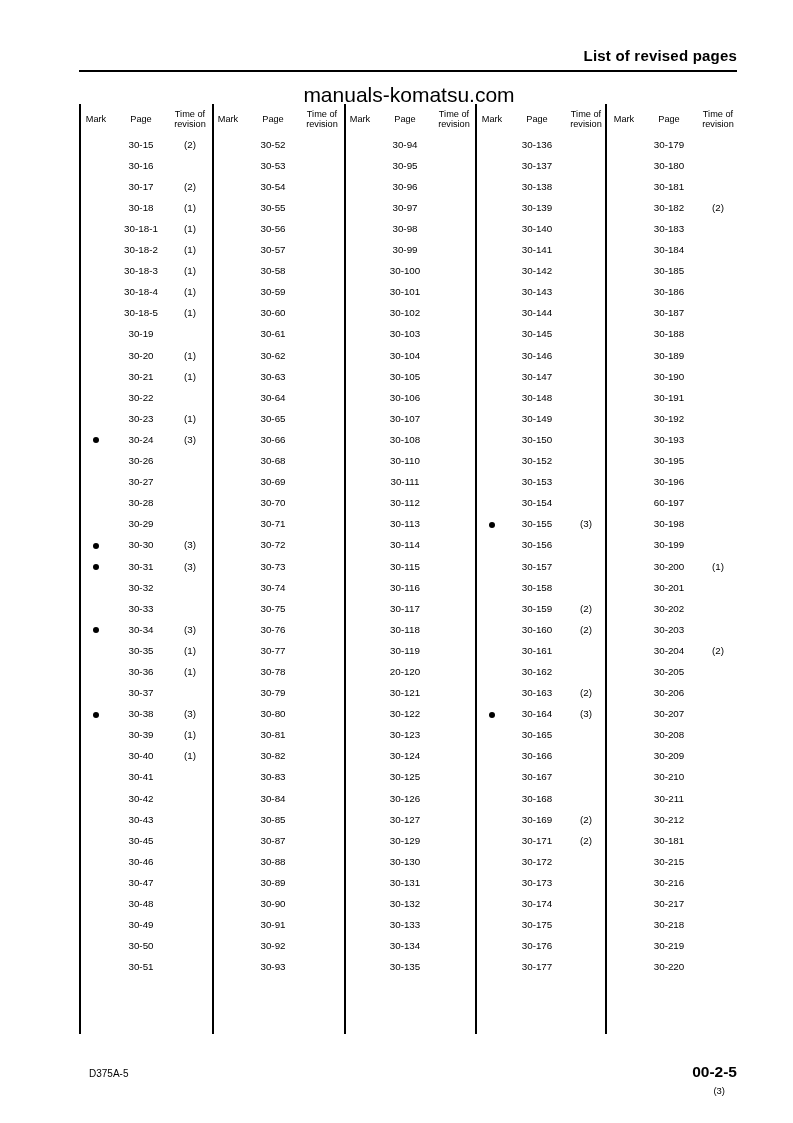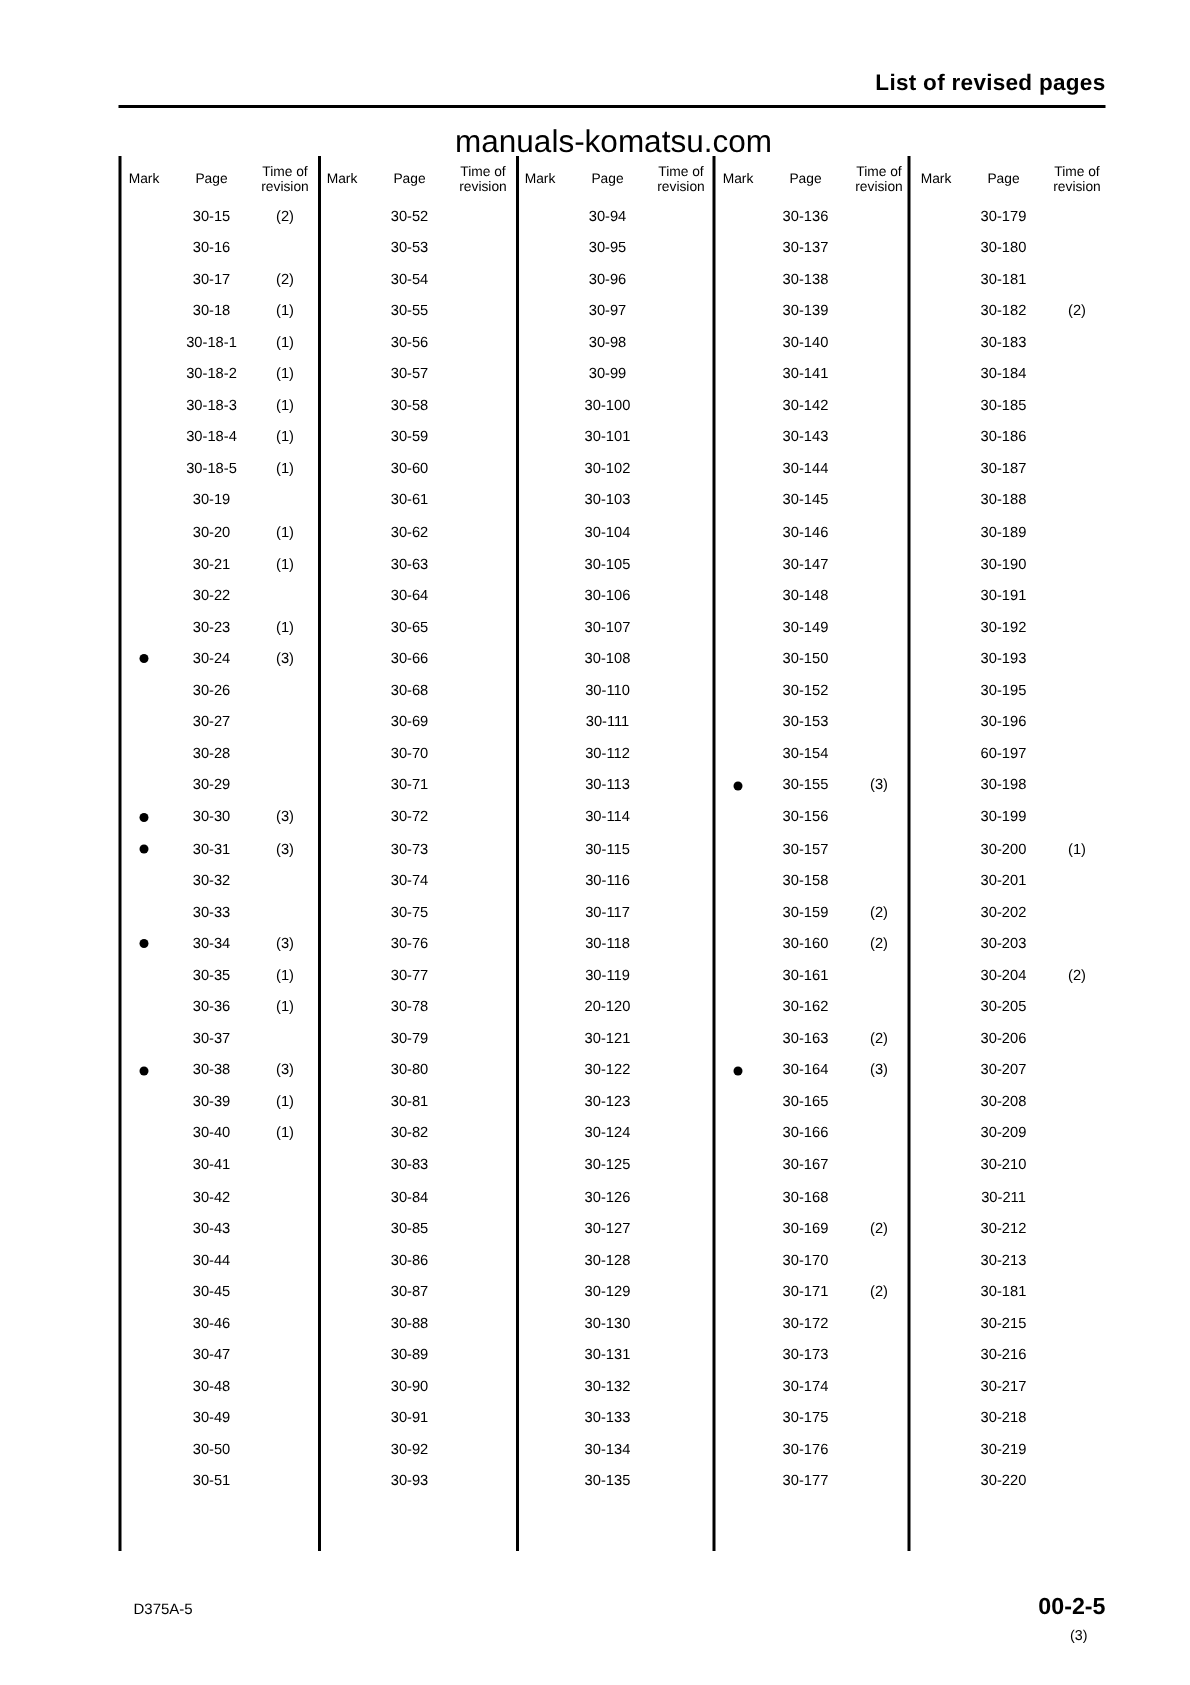--- a/index.html
+++ b/index.html
@@ -741,37 +741,20 @@
         <td class="c-time"></td>
         <td class="c-mark grp-sep"></td>
         <td class="c-page">30-169</td>
         <td class="c-time">(2)</td>
         <td class="c-mark grp-sep"></td>
         <td class="c-page">30-212</td>
         <td class="c-time"></td>
       </tr>
       <tr class="body-row">
         <td class="c-mark"></td>
-        <td class="c-page">30-44</td>
-        <td class="c-time"></td>
-        <td class="c-mark grp-sep"></td>
-        <td class="c-page">30-86</td>
-        <td class="c-time"></td>
-        <td class="c-mark grp-sep"></td>
-        <td class="c-page">30-128</td>
-        <td class="c-time"></td>
-        <td class="c-mark grp-sep"></td>
-        <td class="c-page">30-170</td>
-        <td class="c-time"></td>
-        <td class="c-mark grp-sep"></td>
-        <td class="c-page">30-213</td>
-        <td class="c-time"></td>
-      </tr>
-      <tr class="body-row">
-        <td class="c-mark"></td>
         <td class="c-page">30-45</td>
         <td class="c-time"></td>
         <td class="c-mark grp-sep"></td>
         <td class="c-page">30-87</td>
         <td class="c-time"></td>
         <td class="c-mark grp-sep"></td>
         <td class="c-page">30-129</td>
         <td class="c-time"></td>
         <td class="c-mark grp-sep"></td>
         <td class="c-page">30-171</td>

